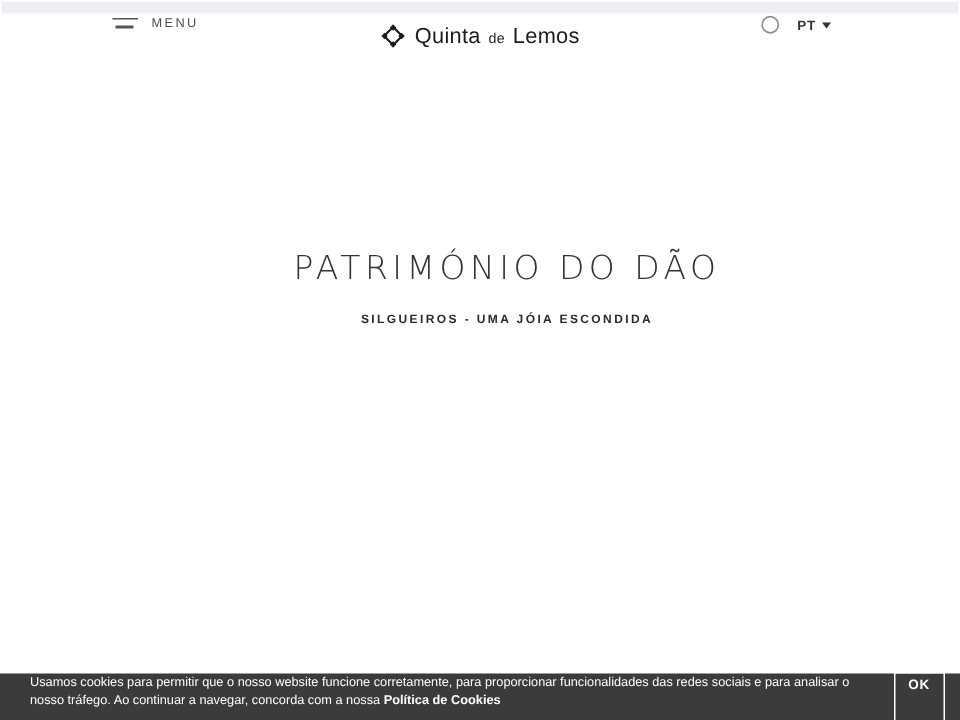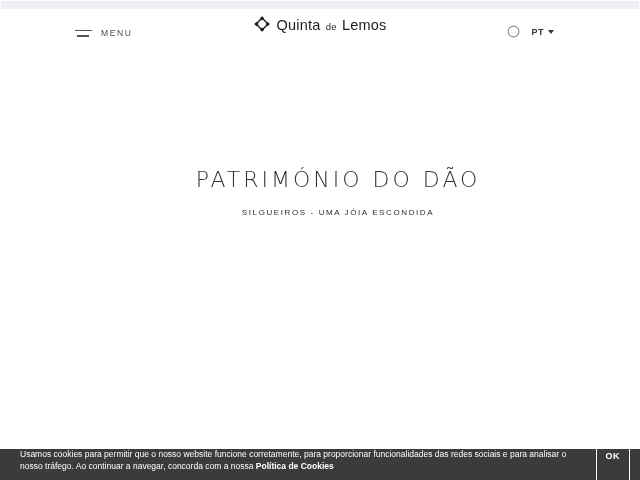--- a/index.html
+++ b/index.html
@@ -18,21 +18,21 @@
     height: 8px;
     background: #efeef3;
   }
 
   
   .header {
     position: absolute;
     top: 10px; left: 0; right: 0;
     height: 28px;
     display: flex;
-    align-items: flex-end;
+    align-items: flex-start;
     justify-content: space-between;
     padding: 0 86px 0 75px;
   }
   .menu-btn {
     display: flex;
     align-items: center;
     gap: 9px;
     background: none; border: none;
     cursor: pointer;
   }
@@ -109,21 +109,21 @@
     font-family: "DejaVu Sans", "Liberation Sans", sans-serif;
     font-weight: 200;
     font-size: 22px;
     letter-spacing: 3px;
     color: #333333;
     white-space: nowrap;
   }
   .hero-subtitle {
     margin-top: 16px;
     font-size: 8px;
-    font-weight: normal;
+    font-weight: bold;
     letter-spacing: 1.6px;
     color: #2b2b2b;
     white-space: nowrap;
   }
 
   
   .cookie-banner {
     position: absolute;
     left: 0; right: 0; bottom: 0;
     height: 31px;

